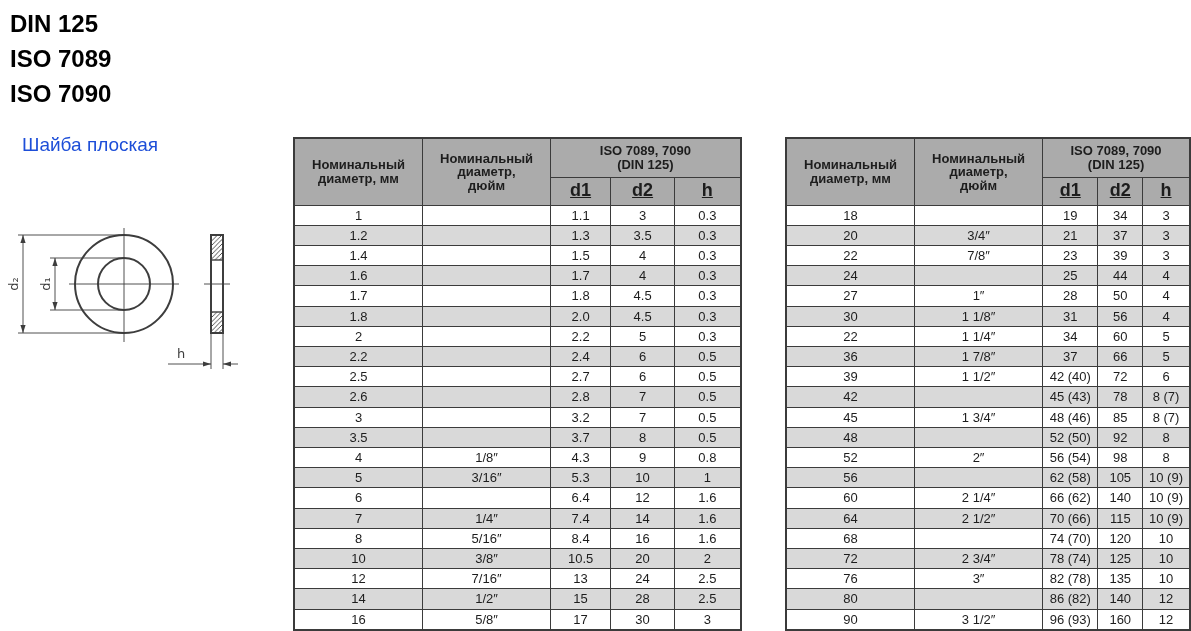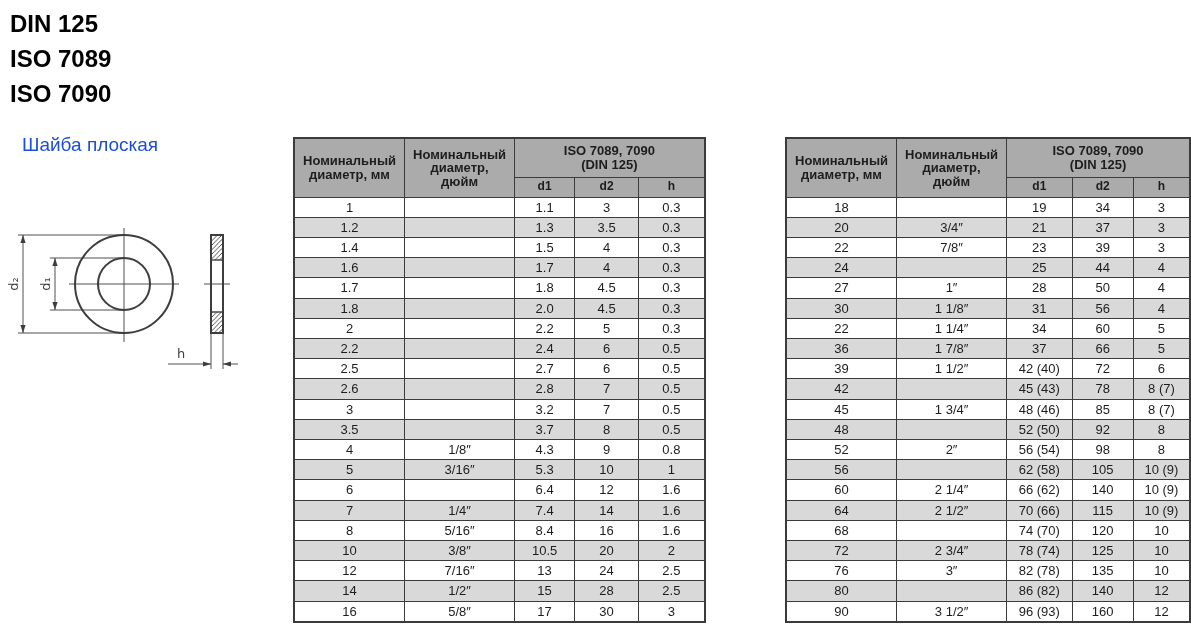--- a/index.html
+++ b/index.html
@@ -29,23 +29,23 @@
   .tbl th,.tbl td{
     border:1px solid var(--table-border);
     text-align:center;vertical-align:middle;padding:0;
     overflow:hidden;white-space:nowrap;
   }
   .tbl thead th{
     background:var(--header-bg);
     font-size:13px;font-weight:bold;line-height:13.5px;
     white-space:normal;
   }
-  .tbl thead th.wrapcol{padding:0 8px;}
+  .tbl thead th.wrapcol{padding:0 17px;}
   .tbl tr.group-row th{height:39px;}
-  .tbl tr.sub-row th{height:20px;font-size:12px;}
+  .tbl tr.sub-row th{height:28px;font-size:18px;text-decoration:underline;}
   .tbl tbody td{height:19.2px;line-height:19.2px;font-size:13px;}
   .tbl tbody tr:nth-child(even){background:var(--row-alt-bg);}
   #table-left{left:293px;}
   #table-right{left:785px;}
   #table-left col.c1{width:107px}#table-left col.c2{width:108px}
   #table-left col.c3{width:60px}#table-left col.c4{width:64px}#table-left col.c5{width:66px}
   #table-right col.c1{width:104px}#table-right col.c2{width:108px}
   #table-right col.c3{width:67px}#table-right col.c4{width:64px}#table-right col.c5{width:58px}
 
   .drawing text{

